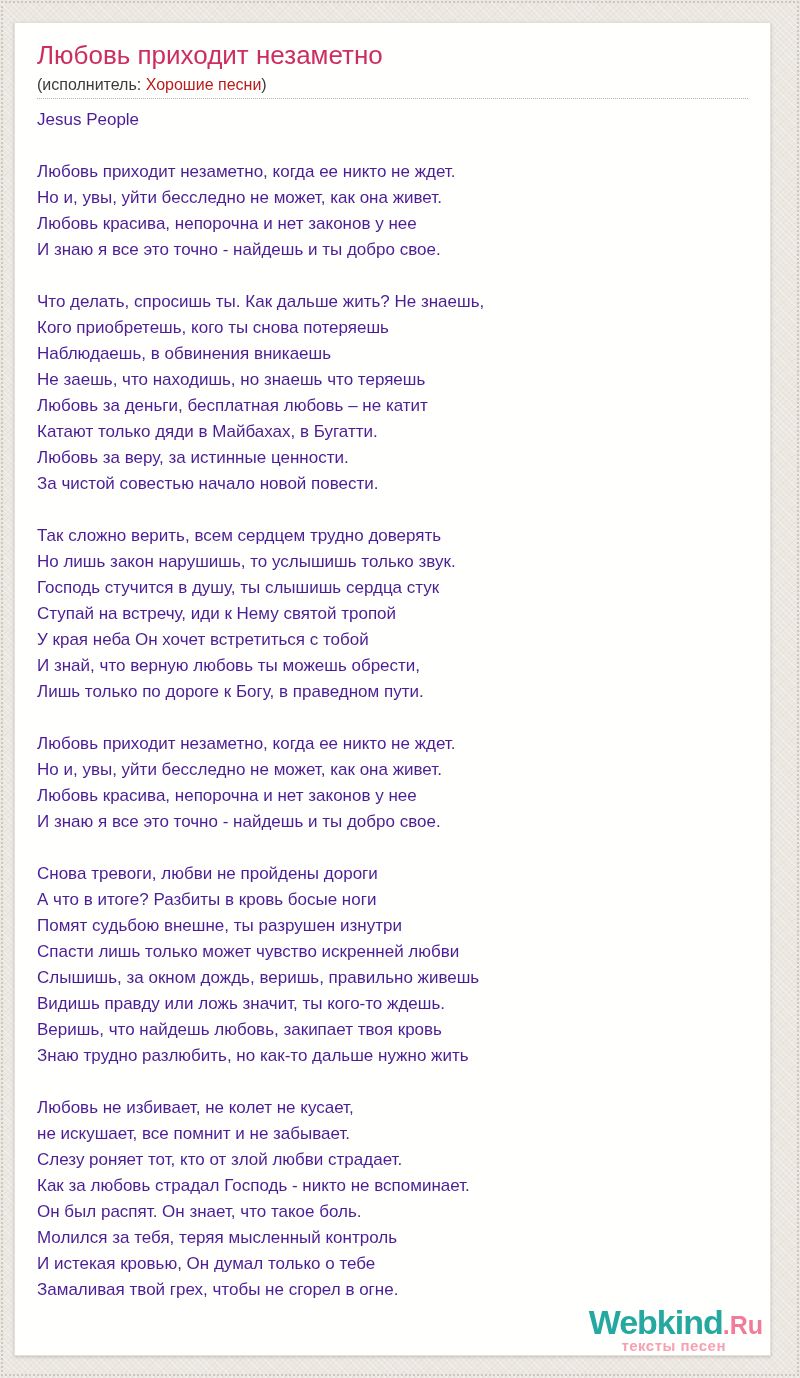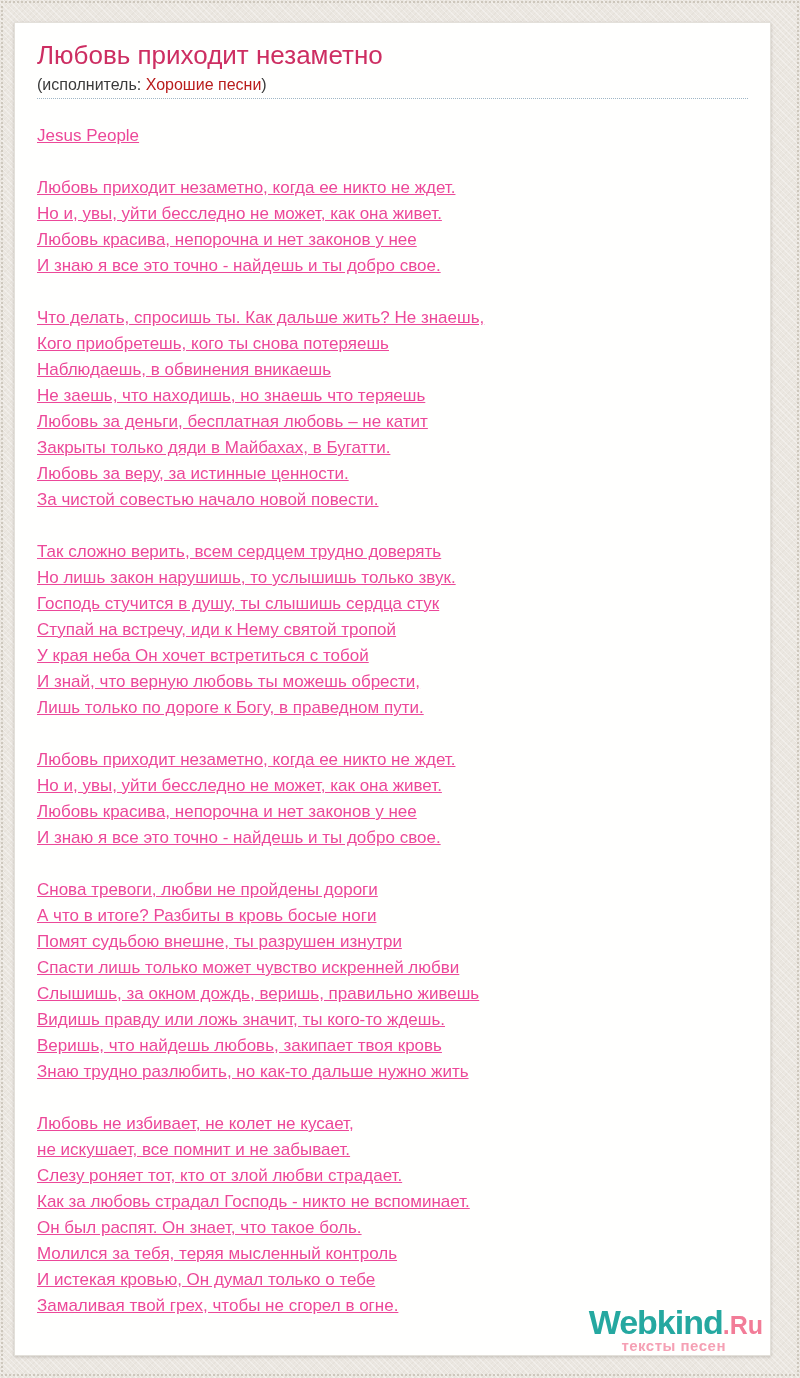--- a/index.html
+++ b/index.html
@@ -49,25 +49,24 @@
     color: #3a3a3a;
     padding-bottom: 3px;
     border-bottom: 1px dotted #9fb6c6;
   }
   .artist-link {
     color: #b91c1c;
     text-decoration: none;
     cursor: pointer;
   }
   .lyrics {
-    margin-top: 24px;
+    margin-top: 8px;
     font-size: 17px;
     line-height: 26px;
-    color: #ec4899;
-    text-decoration: underline;
+    color: #4c1d95;
   }
   .stanza { margin-bottom: 26px; }
   .stanza:last-child { margin-bottom: 0; }
   .logo {
     position: absolute;
     right: 7px;
     bottom: 2px;
     cursor: pointer;
   }
   .logo-main {
@@ -116,21 +115,21 @@
         <div class="lyric-line">Но и, увы, уйти бесследно не может, как она живет.</div>
         <div class="lyric-line">Любовь красива, непорочна и нет законов у нее</div>
         <div class="lyric-line">И знаю я все это точно - найдешь и ты добро свое.</div>
       </div>
       <div class="stanza">
         <div class="lyric-line">Что делать, спросишь ты. Как дальше жить? Не знаешь,</div>
         <div class="lyric-line">Кого приобретешь, кого ты снова потеряешь</div>
         <div class="lyric-line">Наблюдаешь, в обвинения вникаешь</div>
         <div class="lyric-line">Не заешь, что находишь, но знаешь что теряешь</div>
         <div class="lyric-line">Любовь за деньги, бесплатная любовь – не катит</div>
-        <div class="lyric-line">Закрыты только дяди в Майбахах, в Бугатти.</div>
+        <div class="lyric-line">Катают только дяди в Майбахах, в Бугатти.</div>
         <div class="lyric-line">Любовь за веру, за истинные ценности.</div>
         <div class="lyric-line">За чистой совестью начало новой повести.</div>
       </div>
       <div class="stanza">
         <div class="lyric-line">Так сложно верить, всем сердцем трудно доверять</div>
         <div class="lyric-line">Но лишь закон нарушишь, то услышишь только звук.</div>
         <div class="lyric-line">Господь стучится в душу, ты слышишь сердца стук</div>
         <div class="lyric-line">Ступай на встречу, иди к Нему святой тропой</div>
         <div class="lyric-line">У края неба Он хочет встретиться с тобой</div>
         <div class="lyric-line">И знай, что верную любовь ты можешь обрести,</div>

